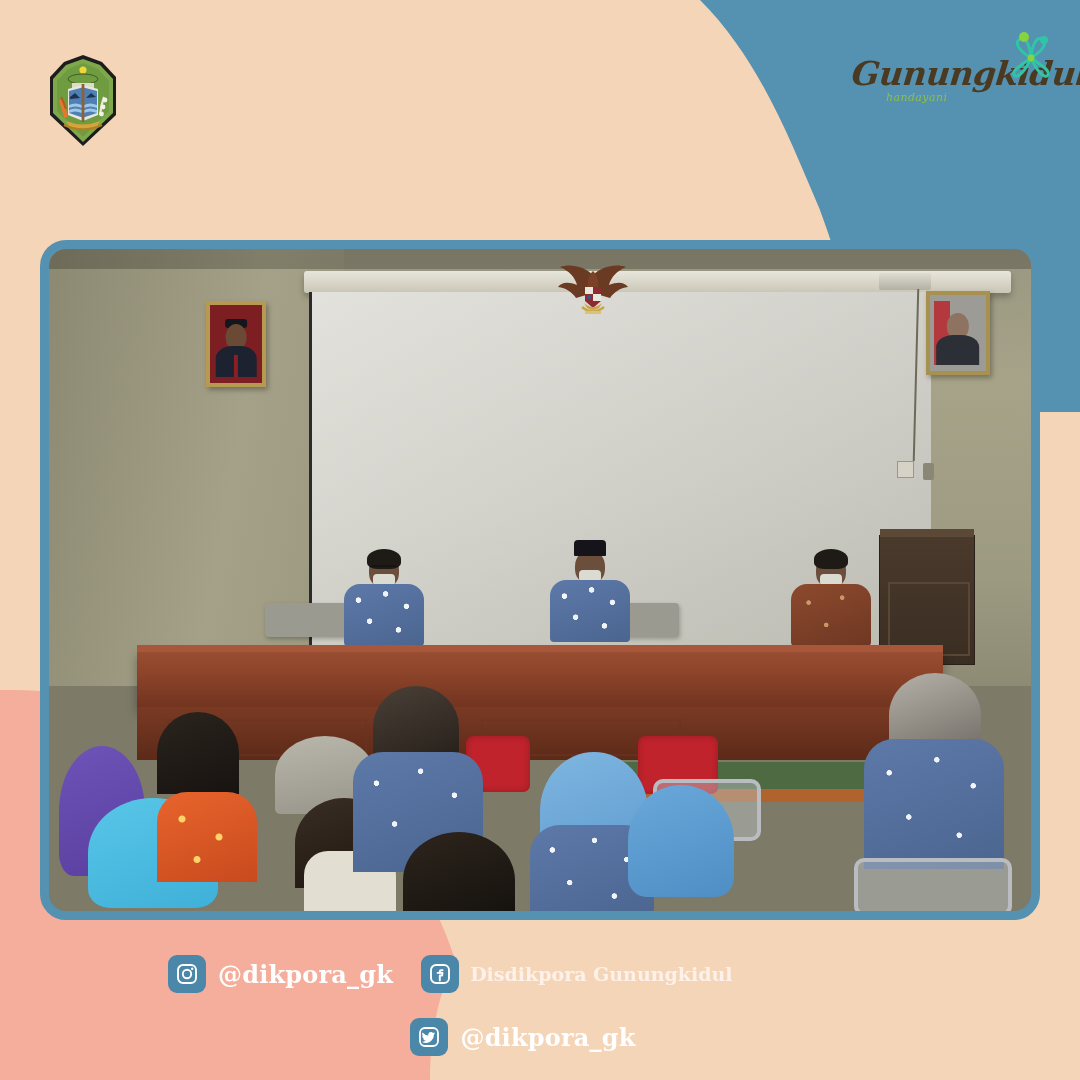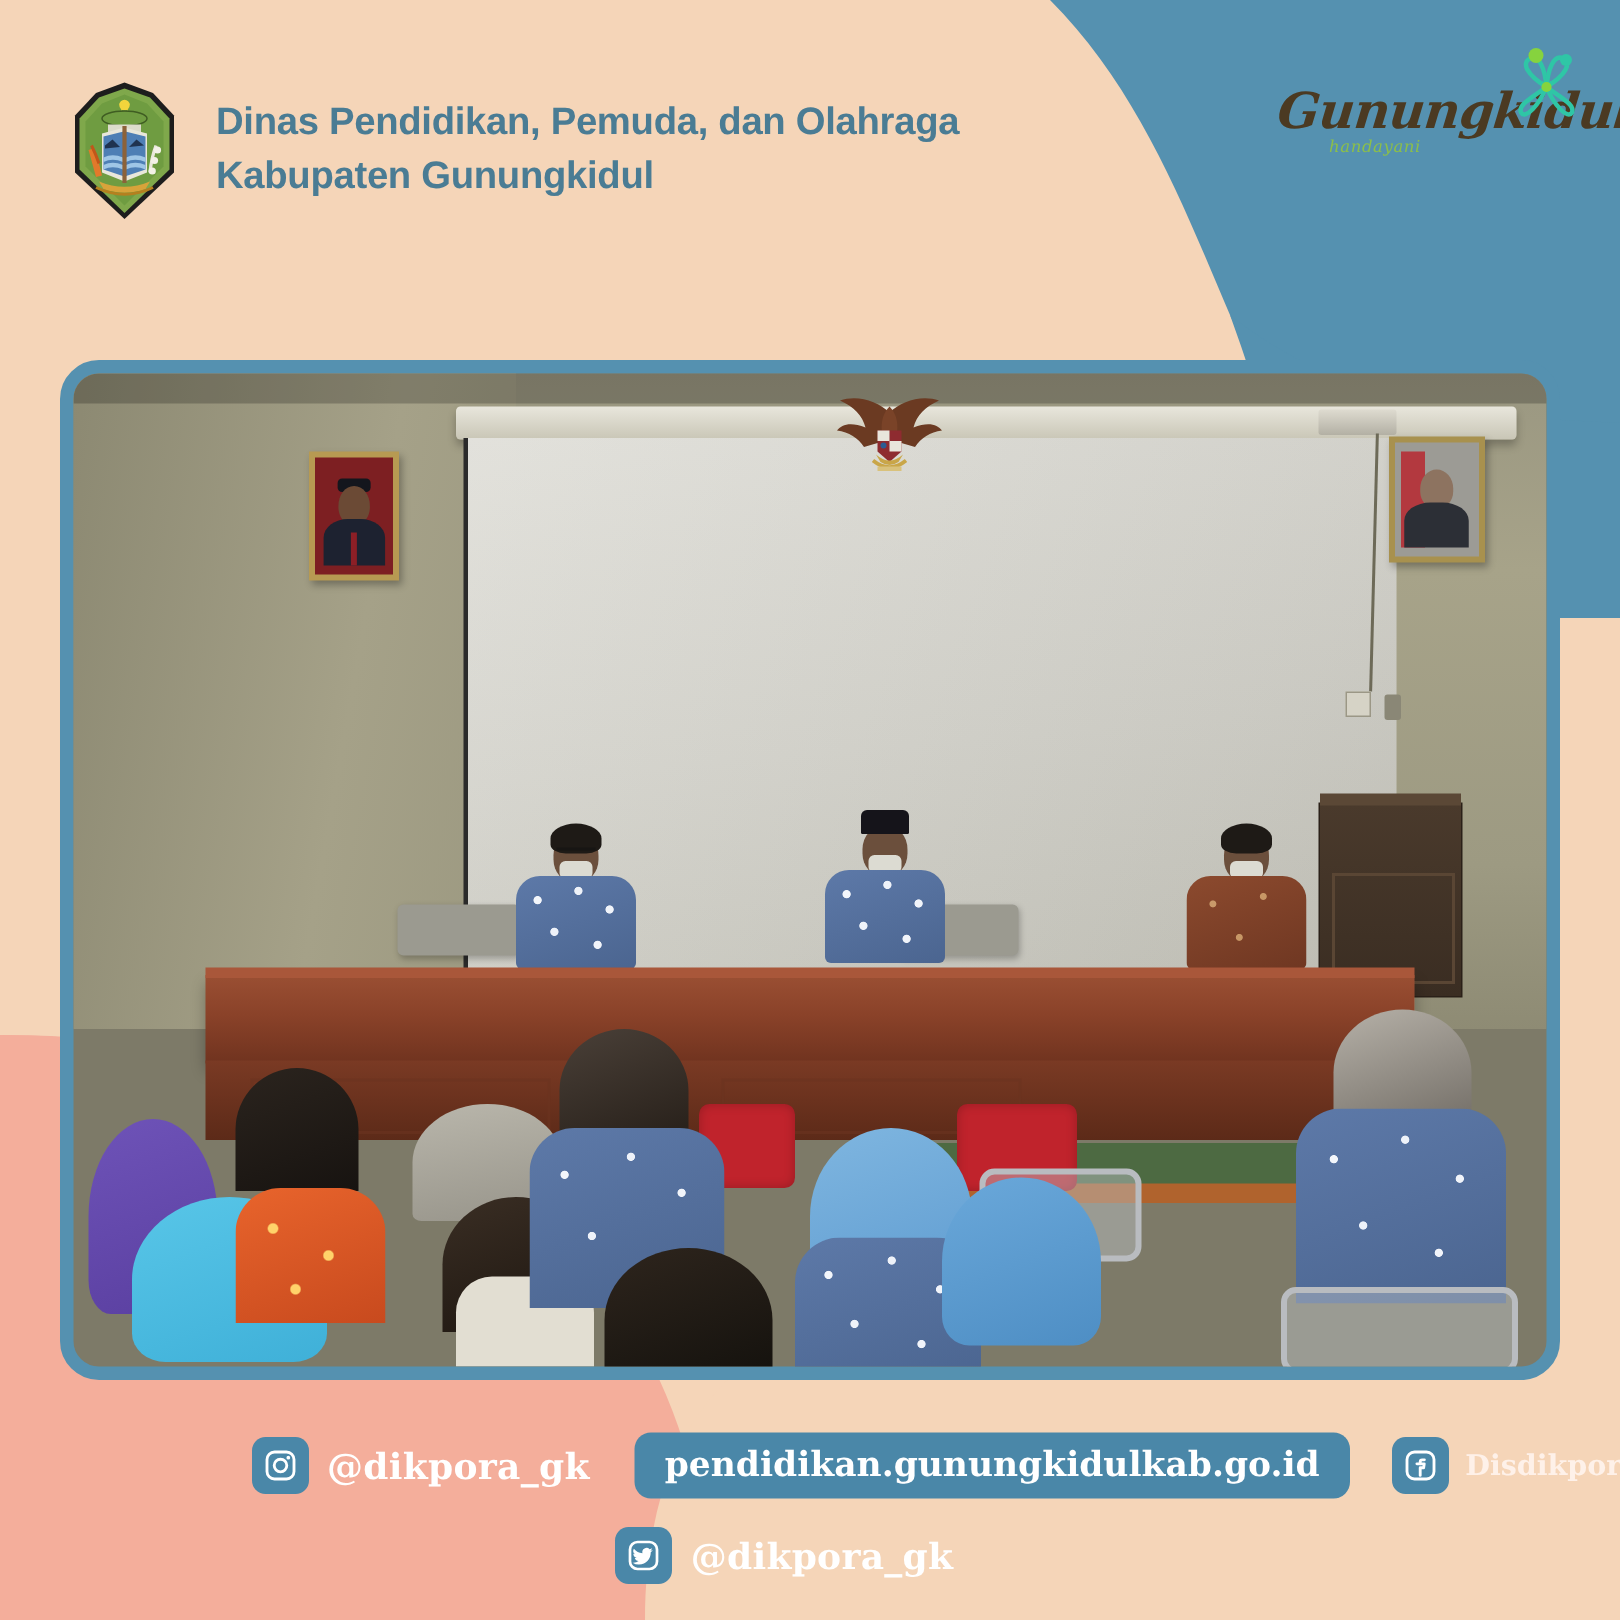--- a/index.html
+++ b/index.html
@@ -210,24 +210,20 @@
         <path d="M18 46 q4 8 6 18 l-4 1 q-3-11 -5-18z" fill="#E2792B"></path>
         <path d="M17 44 q3 6 5 12" stroke="#C1561A" stroke-width="2" fill="none"></path>
         <path d="M60 44 q-3 8 -4 18" stroke="#E9E7DA" stroke-width="2.2" fill="none"></path>
         <circle cx="61" cy="47" r="2.4" fill="#F3F1E6"></circle>
         <circle cx="59" cy="54" r="2.4" fill="#F3F1E6"></circle>
         <circle cx="57.5" cy="61" r="2.4" fill="#F3F1E6"></circle>
         <path d="M22 68 q17 7 34 0 l-3 5 q-14 5 -28 0z" fill="#D8A33A"></path>
         <path d="M20 72 q19 9 38 0" stroke="#B4801F" stroke-width="2" fill="none"></path>
       </svg>
     </div>
-    <div class="header-text">
-      <div class="header-line">Dinas Pendidikan, Pemuda, dan Olahraga</div>
-      <div class="header-line">Kabupaten Gunungkidul</div>
-    </div>
   </div>
 
   <div class="brand">
     <div class="brand-word">Gunungkidul</div>
     <div class="brand-sub">handayani</div>
     <svg class="brand-flower" viewBox="0 0 58 58">
       <g fill="none" stroke="#2FC6A6" stroke-width="3" stroke-linecap="round">
         <path d="M29 30 C16 22 12 14 18 11 C24 8 28 18 29 30 Z"></path>
         <path d="M29 30 C42 22 46 14 40 11 C34 8 30 18 29 30 Z"></path>
         <path d="M29 30 C18 38 10 42 12 47 C15 52 24 42 29 30 Z"></path>
@@ -362,21 +358,20 @@
 
       <div class="si">
         <svg width="24" height="24" viewBox="0 0 24 24" fill="none" stroke="#FFFFFF" stroke-width="1.9">
           <rect x="3" y="3" width="18" height="18" rx="5"></rect>
           <circle cx="12" cy="12" r="4.2"></circle>
           <circle cx="17.2" cy="6.8" r="1.25" fill="#FFFFFF" stroke="none"></circle>
         </svg>
       </div>
       <span class="handle">@dikpora_gk</span>
 
-      <span class="urlpill">pendidikan.gunungkidulkab.go.id</span>
 
       <span class="fbwrap">
         <span class="si">
           <svg width="24" height="24" viewBox="0 0 24 24" fill="none" stroke="#FFFFFF" stroke-width="1.9">
             <rect x="3" y="3" width="18" height="18" rx="5"></rect>
             <path d="M14.6 8.2h-1.5c-.9 0-1.3.5-1.3 1.3v1.4h2.7l-.4 2.6h-2.3v5.1" stroke-linecap="round" stroke-linejoin="round"></path>
             <path d="M9.6 10.9h2.2" stroke-linecap="round"></path>
           </svg>
         </span>
         <span class="fblabel">Disdikpora Gunungkidul</span>

